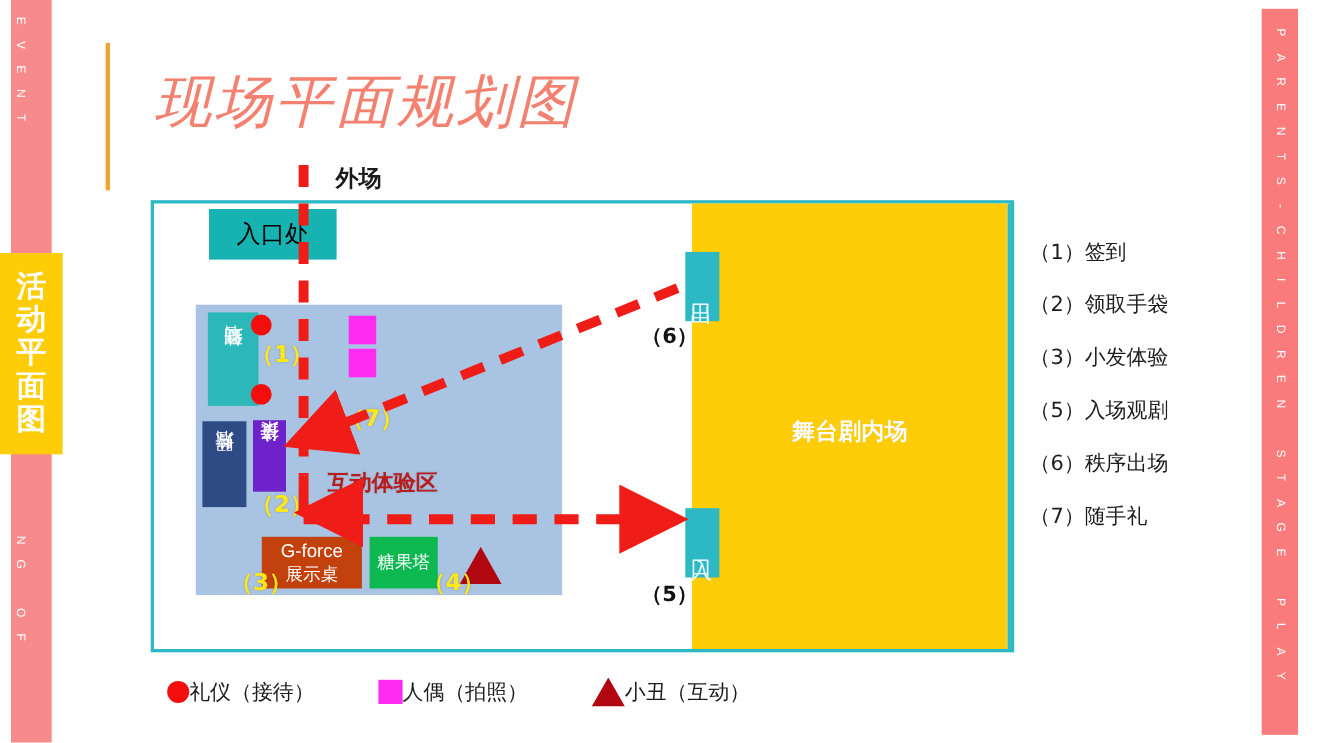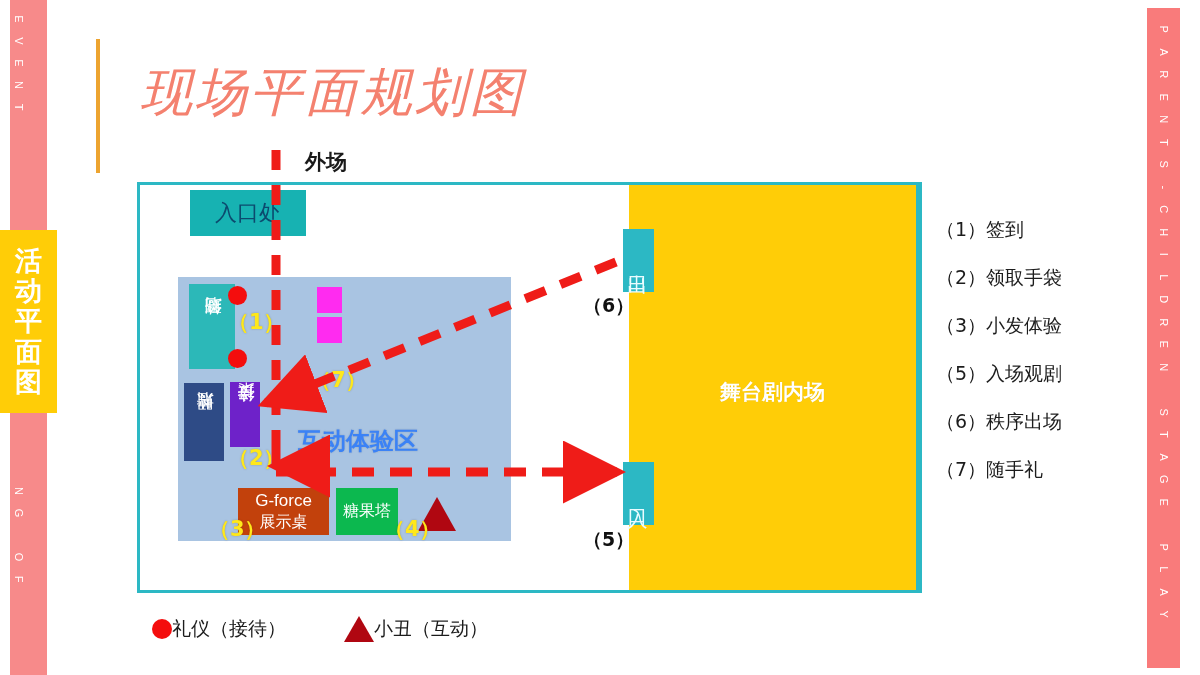--- a/index.html
+++ b/index.html
@@ -89,32 +89,32 @@
   }
 
   
   #entrance-top-box{
     position:absolute;left:190px;top:190px;width:116px;height:46px;
     background:#17b2b2;
   }
   #entrance-top-box .lbl{
     position:absolute;left:0;top:0;width:116px;height:46px;
     display:flex;align-items:center;justify-content:center;
-    color:#0c4a6e;font-size:22px;
+    color:#000000;font-size:22px;
     font-family:"DejaVu Sans","Liberation Sans",sans-serif;
   }
 
   
   #interaction-zone{
     position:absolute;left:178px;top:277px;width:333px;height:264px;
     background:#a9c4e2;
   }
   #interaction-zone-label{
     position:absolute;left:298px;top:425px;
-    color:#3b82f6;font-size:24px;font-weight:bold;
+    color:#b91c1c;font-size:20px;font-weight:bold;
     font-family:"DejaVu Sans","Liberation Sans",sans-serif;
     text-shadow:0 0 2px rgba(0,0,0,.18);
   }
 
   .vbox{position:absolute;overflow:hidden;}
   .vbox .vlabel{
     position:absolute;left:50%;top:50%;
     transform:translate(-50%,-50%) rotate(180deg);
     writing-mode:vertical-rl;
     color:#ffffff;font-size:17px;white-space:nowrap;
@@ -368,18 +368,22 @@
     <div class="li">（6）秩序出场</div>
     <div class="li">（7）随手礼</div>
   </div>
 
   <div id="bottom-legend">
     <div class="item">
       <div class="lg-circle"></div>
       <div class="txt">礼仪（接待）</div>
     </div>
     <div class="item">
+      <div class="lg-square"></div>
+      <div class="txt">人偶（拍照）</div>
+    </div>
+    <div class="item">
       <div class="lg-tri"></div>
       <div class="txt">小丑（互动）</div>
     </div>
   </div>
 
 </div>
 
 </body></html>

